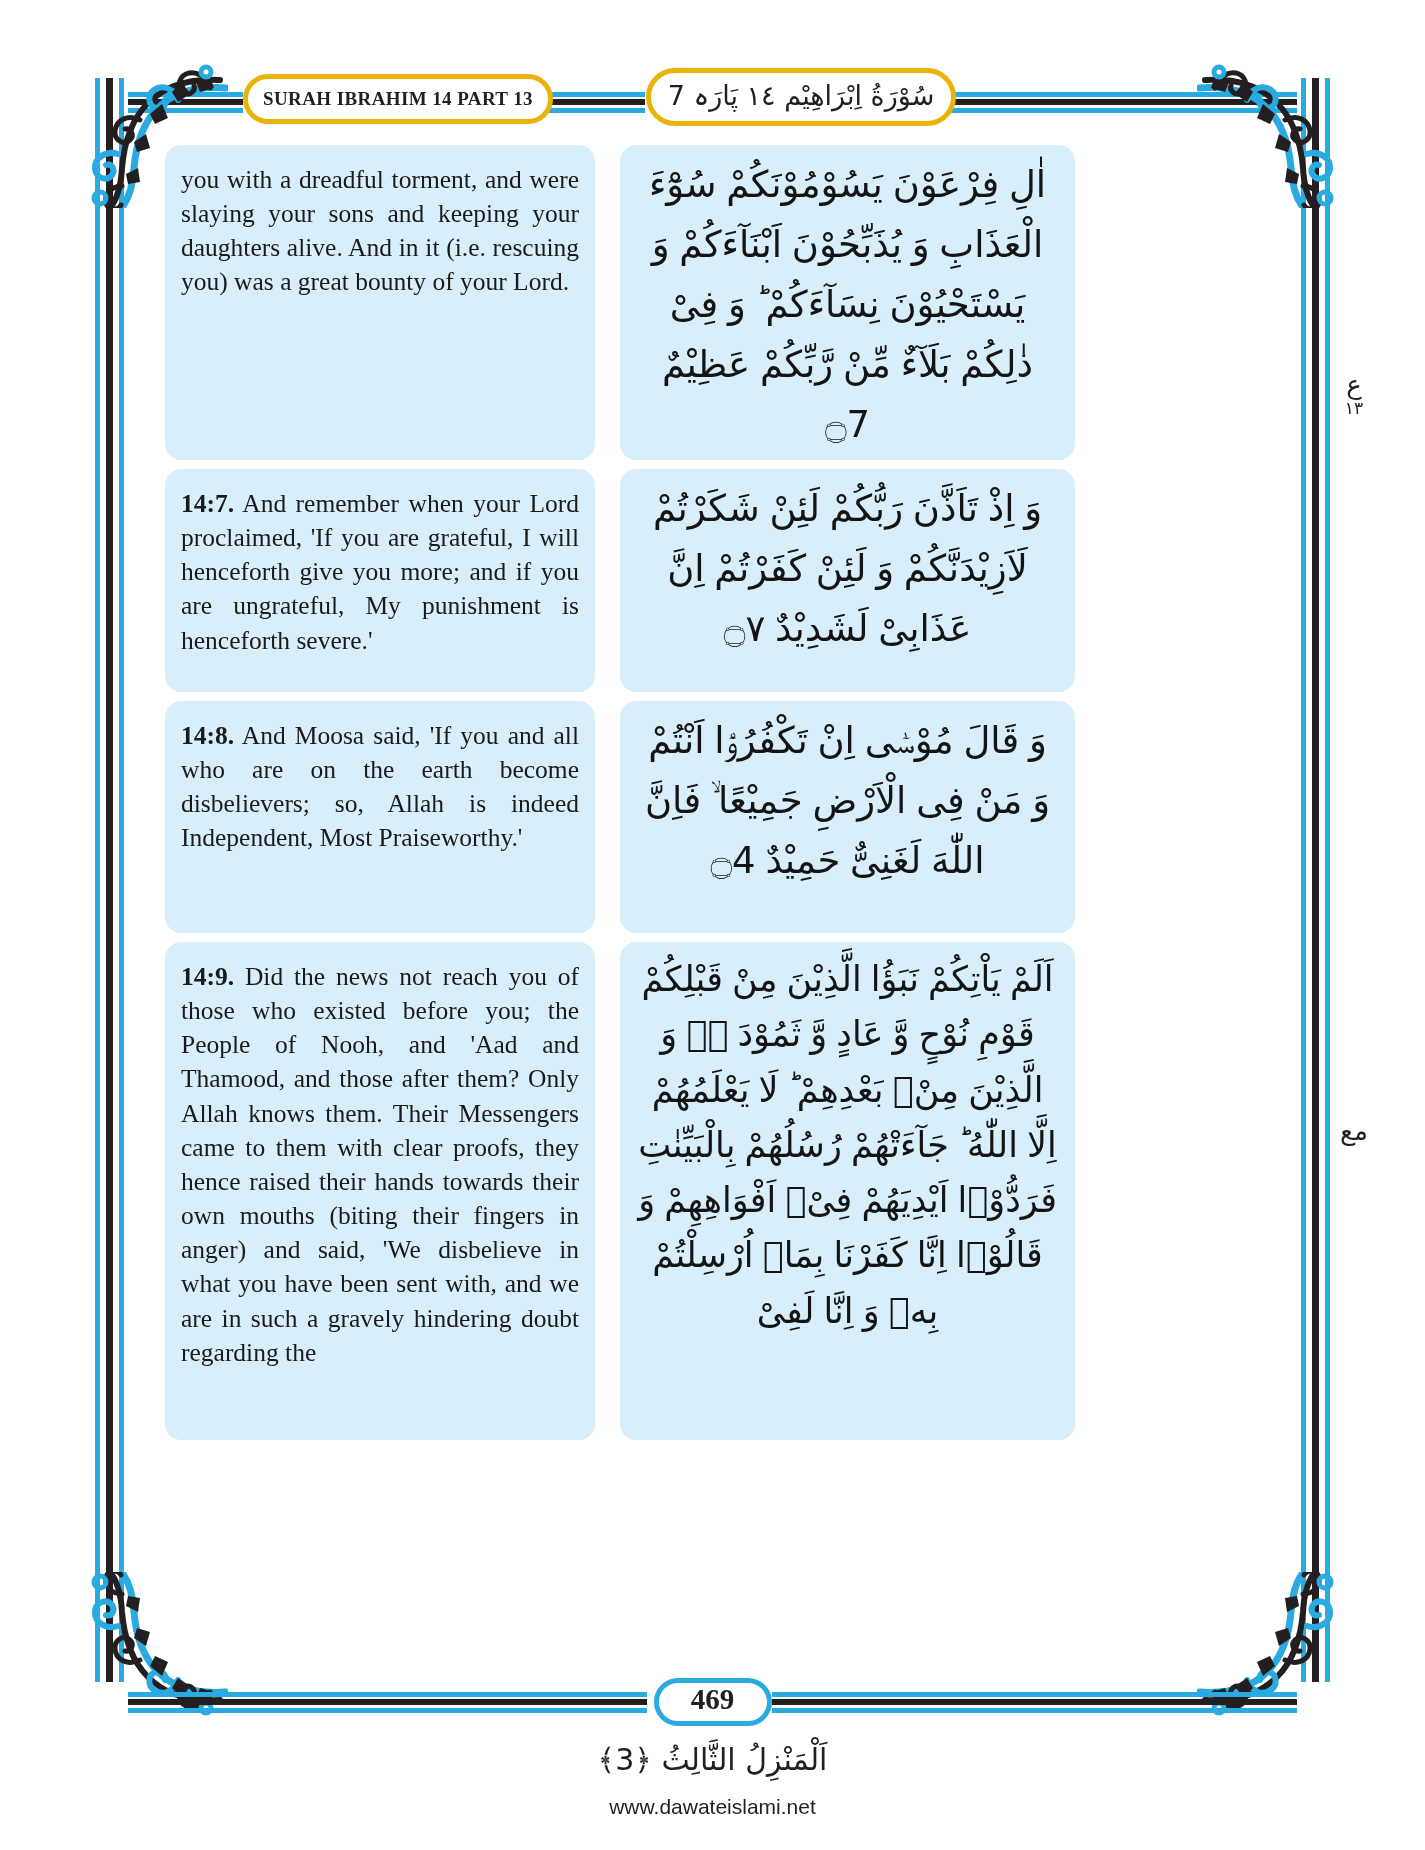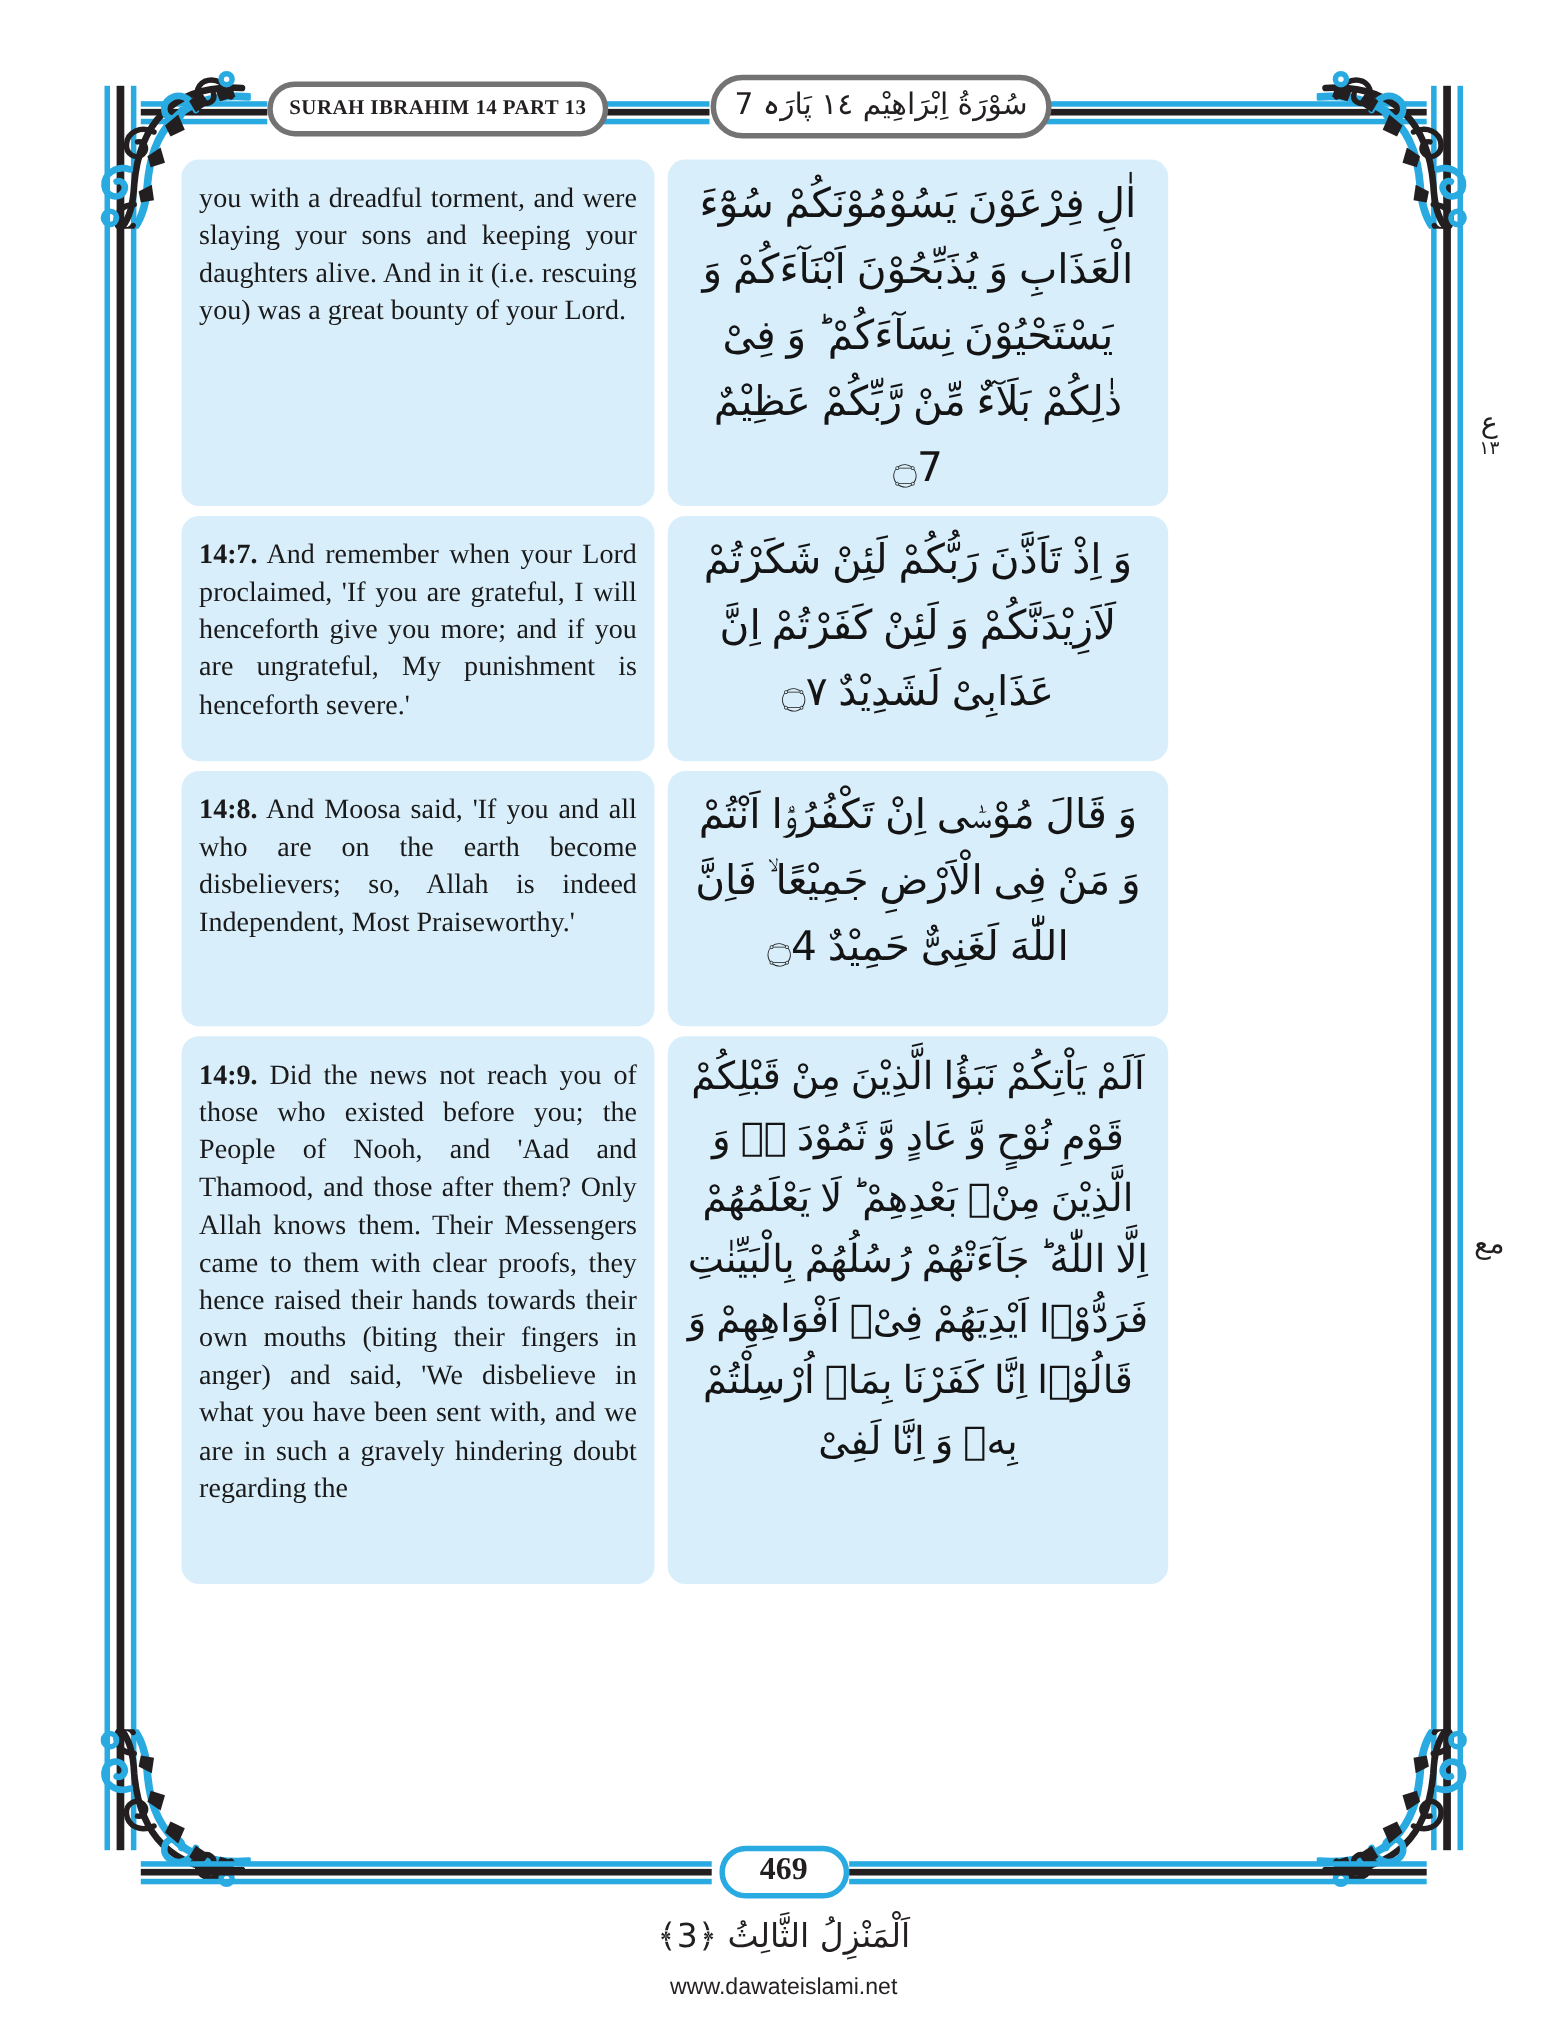--- a/index.html
+++ b/index.html
@@ -56,21 +56,21 @@
   .corner svg { width: 100%; height: 100%; display: block; }
   .c-tl { left: 78px;  top: 58px; }
   .c-tr { right: 78px; top: 58px; transform: scaleX(-1); }
   .c-bl { left: 78px;  bottom: 128px; transform: scaleY(-1); }
   .c-br { right: 78px; bottom: 128px; transform: scale(-1,-1); }
 
   
   .pill {
     position: absolute;
     background: #ffffff;
-    border: 5px solid #737373;
+    border: 5px solid #eab308;
     border-radius: 40px;
     display: flex;
     align-items: center;
     justify-content: center;
     z-index: 6;
   }
   #pill-left  { left: 243px;  top: 74px; width: 310px; height: 50px; }
   #pill-right { left: 646px;  top: 68px; width: 310px; height: 58px; }
 
   #surah-label {
@@ -93,21 +93,21 @@
 
   
   #content {
     position: absolute;
     left: 165px; top: 145px;
     width: 1000px;
     height: 1295px;
   }
   .verse-row {
     display: flex;
-    gap: 12px;
+    gap: 25px;
     margin-bottom: 9px;
   }
   .cell {
     background: #d9eefb;
     border-radius: 16px;
     overflow: hidden;
   }
   .cell.trans {
     width: 430px;
     padding: 18px 16px 16px 16px;

